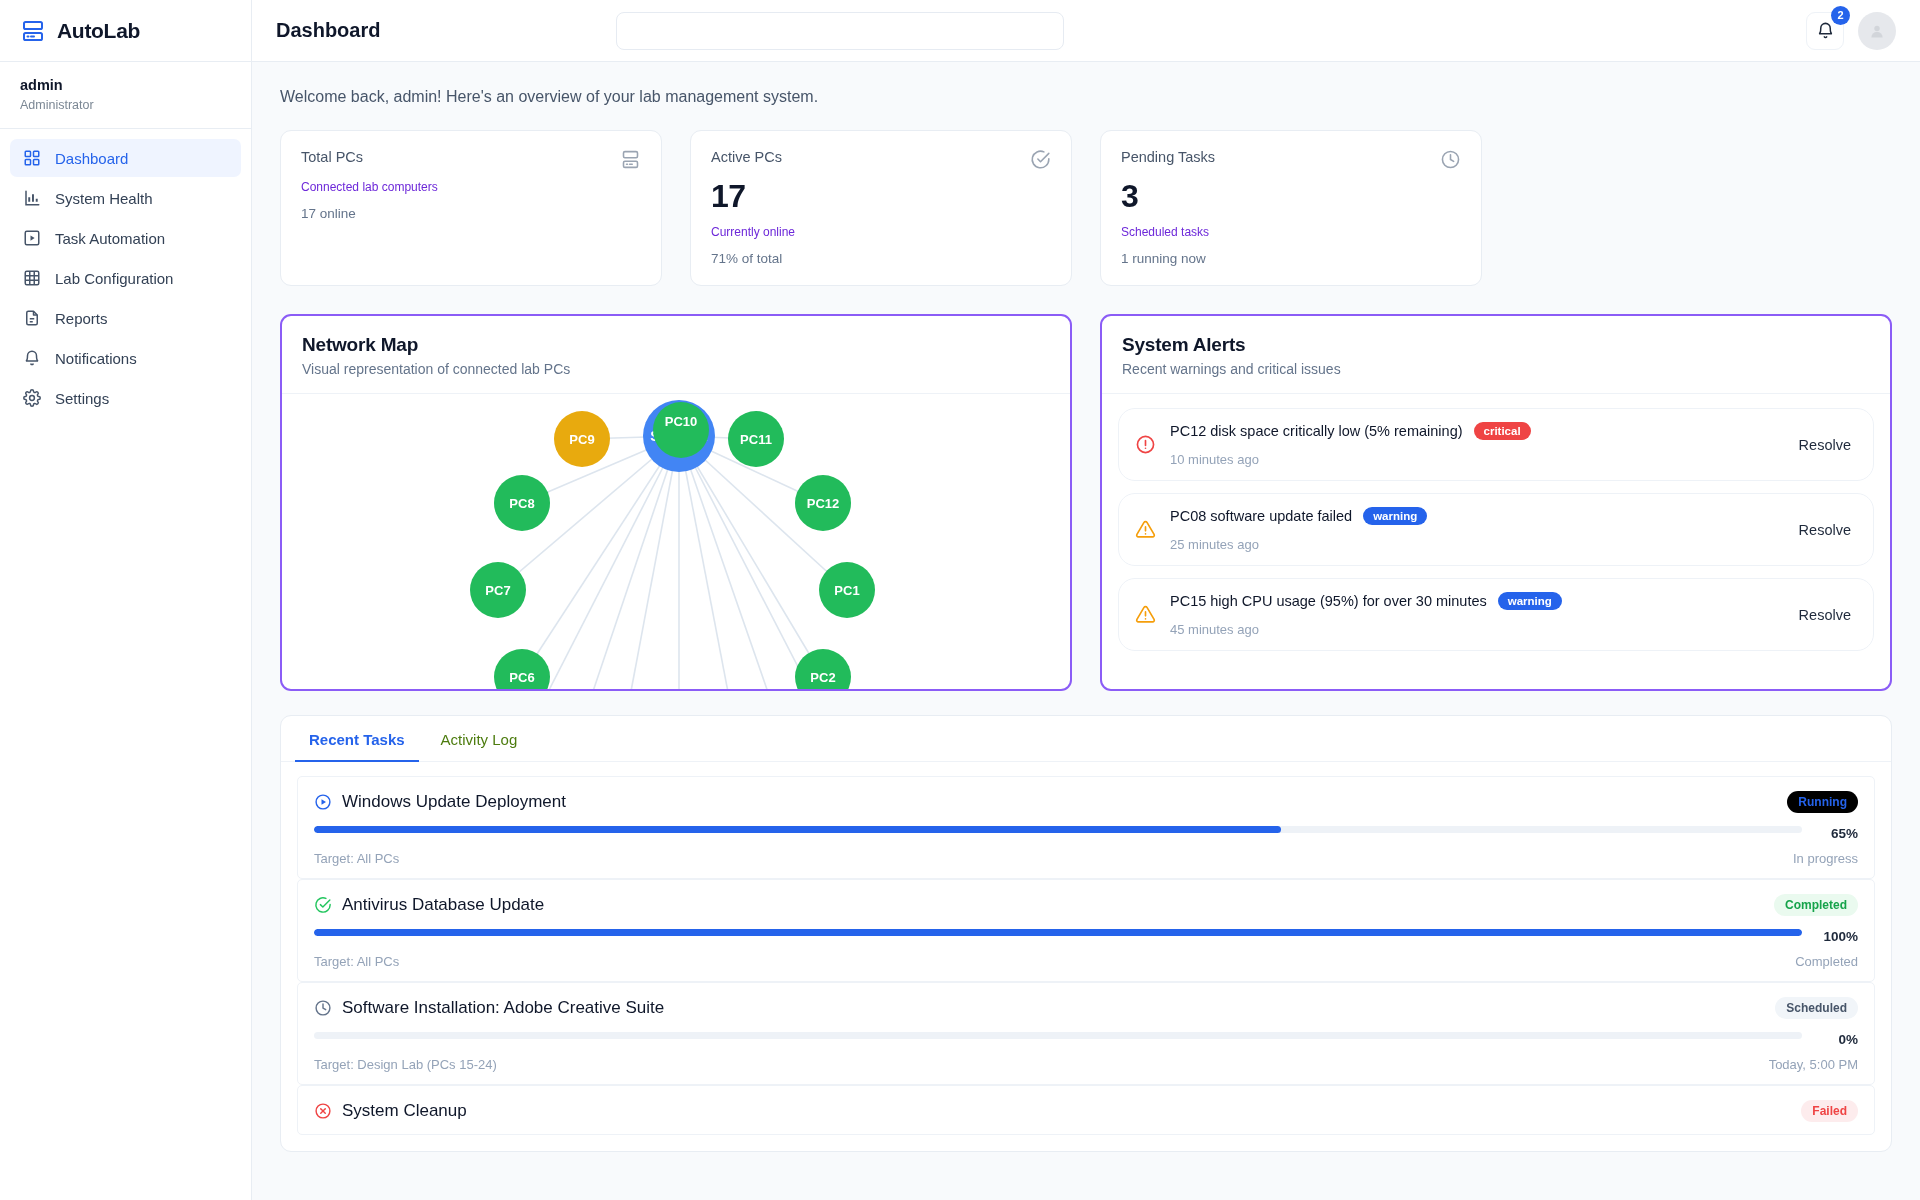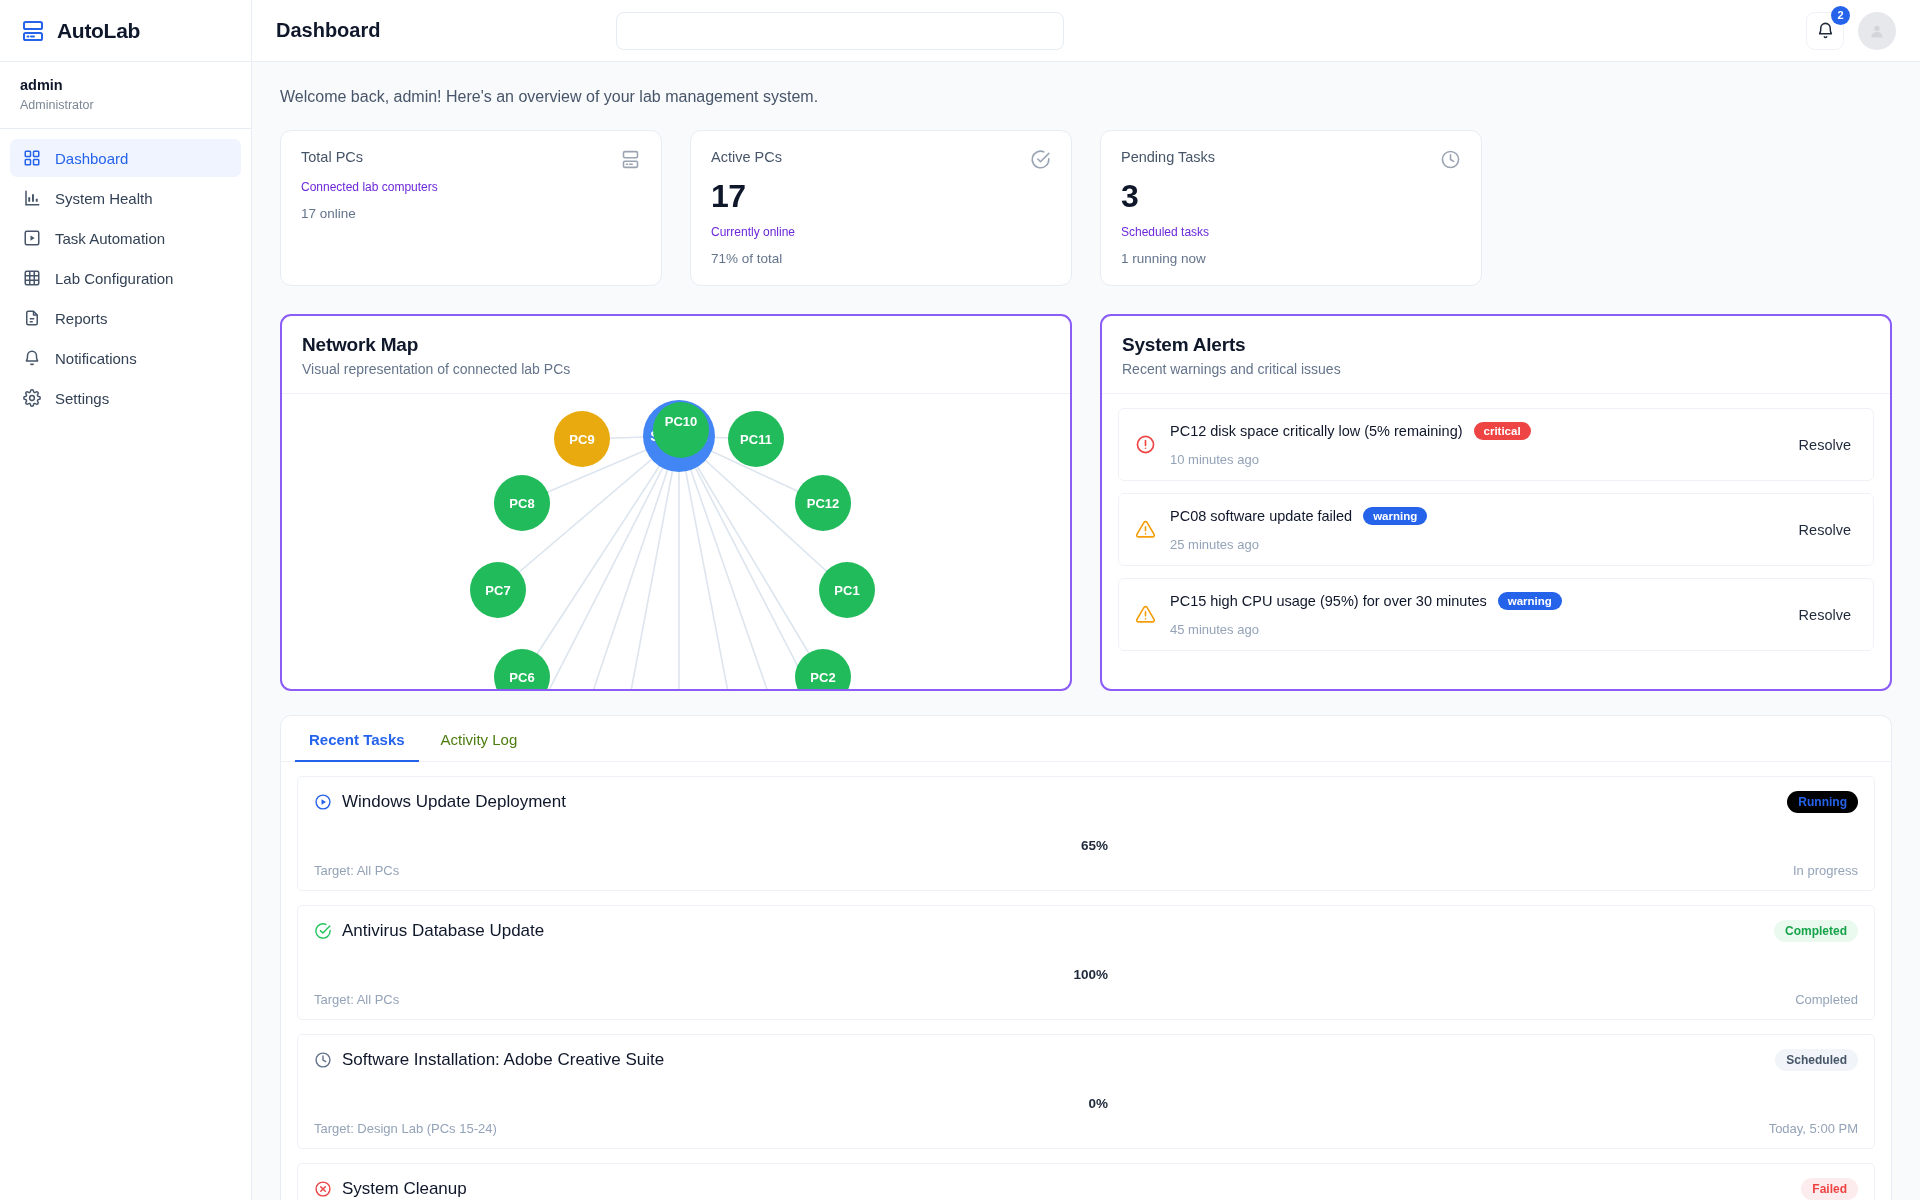--- a/index.html
+++ b/index.html
@@ -95,21 +95,21 @@
   .panel-head { padding: 18px 20px 16px 20px; border-bottom: 1px solid #eef2f7; }
   .panel-title { font-size: 19px; font-weight: 700; color: #0f172a; letter-spacing: -0.2px; }
   .panel-sub { font-size: 14px; color: #64748b; margin-top: 5px; }
 
   .netmap { height: 295px; position: relative; }
   .netmap svg { display: block; }
 
   .alerts-body { padding: 14px 16px 10px 16px; height: 295px; }
   .alert-row {
     display: flex; align-items: center; gap: 14px;
-    border: 1px solid #eef2f7; border-radius: 6px;
+    border: 1px solid #eef2f7; border-radius: 17px;
     padding: 13px 16px; margin-bottom: 12px;
   }
   .alert-icon { width: 21px; height: 21px; flex: 0 0 21px; }
   .alert-icon.critical { color: #ef4444; }
   .alert-icon.warning { color: #f59e0b; }
   .alert-main { flex: 1; min-width: 0; }
   .alert-line { display: flex; align-items: center; gap: 11px; }
   .alert-msg { font-size: 14.5px; color: #0f172a; }
   .pill { font-size: 11.5px; font-weight: 700; border-radius: 11px; padding: 3px 10px; color: #fff; }
   .pill.critical { background: #ef4444; }
@@ -123,37 +123,37 @@
   
   .tasks-card { background: #fff; border: 1px solid #e8edf3; border-radius: 11px; }
   .tabs { display: flex; gap: 8px; padding: 0 14px; border-bottom: 1px solid #eef2f7; }
   .tab {
     font-size: 15px; color: #4d7c0f; padding: 15px 14px 12px 14px;
     cursor: pointer; border-bottom: 2px solid transparent; margin-bottom: -1px;
   }
   .tab.active { color: #2563eb; font-weight: 600; border-bottom-color: #2563eb; }
 
   .tasks-body { padding: 14px 16px 16px 16px; }
-  .task-row { border: 1px solid #eef2f7; border-radius: 5px; padding: 14px 16px 12px 16px; margin-bottom: 14px; }
+  .task-row { border: 1px solid #eef2f7; border-radius: 5px; padding: 14px 16px 12px 16px; }
   .task-head { display: flex; align-items: center; }
   .task-icon { width: 18px; height: 18px; flex: 0 0 18px; margin-right: 10px; }
   .task-icon.running { color: #2563eb; }
   .task-icon.completed { color: #22c55e; }
   .task-icon.scheduled { color: #64748b; }
   .task-icon.failed { color: #ef4444; }
   .task-name { font-size: 17px; color: #0f172a; }
   .task-status {
     margin-left: auto; font-size: 12px; font-weight: 700; border-radius: 11px; padding: 4px 11px;
   }
   .st-running { background: #000000; color: #2563eb; }
   .st-completed { background: #eafaef; color: #16a34a; }
   .st-scheduled { background: #f1f5f9; color: #475569; }
   .st-failed { background: #fdeced; color: #ef4444; }
 
-  .progress-line { display: flex; align-items: center; gap: 12px; margin-top: 13px; flex-direction: column; }
+  .progress-line { display: flex; align-items: flex-start; gap: 12px; margin-top: 13px; }
   .bar { flex: 1; height: 7px; border-radius: 4px; background: #eef2f7; overflow: hidden; }
   .bar-fill { height: 100%; background: #2563eb; border-radius: 4px; }
   .pct { font-size: 13.5px; font-weight: 700; color: #1e293b; width: 44px; text-align: right; }
 
   .task-foot { display: flex; margin-top: 10px; }
   .task-target { font-size: 13px; color: #94a3b8; }
   .task-note { font-size: 13px; color: #94a3b8; margin-left: auto; }
 </style>
 </head>
 <body>

